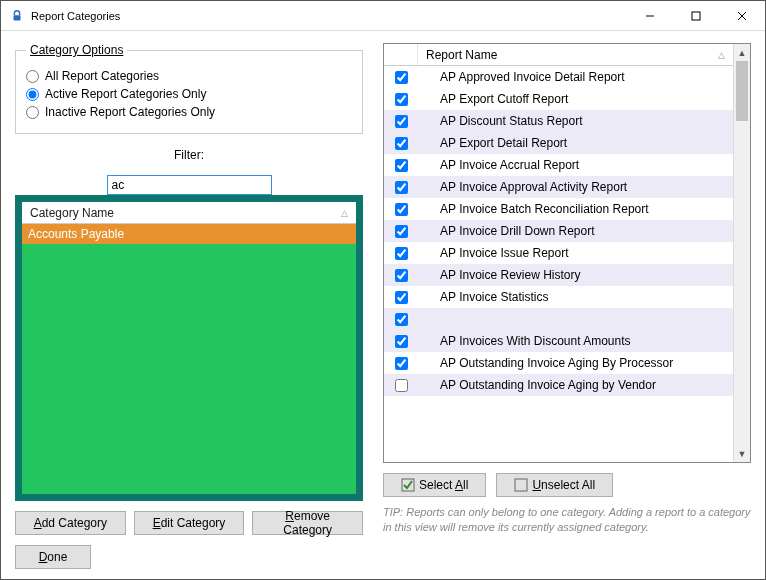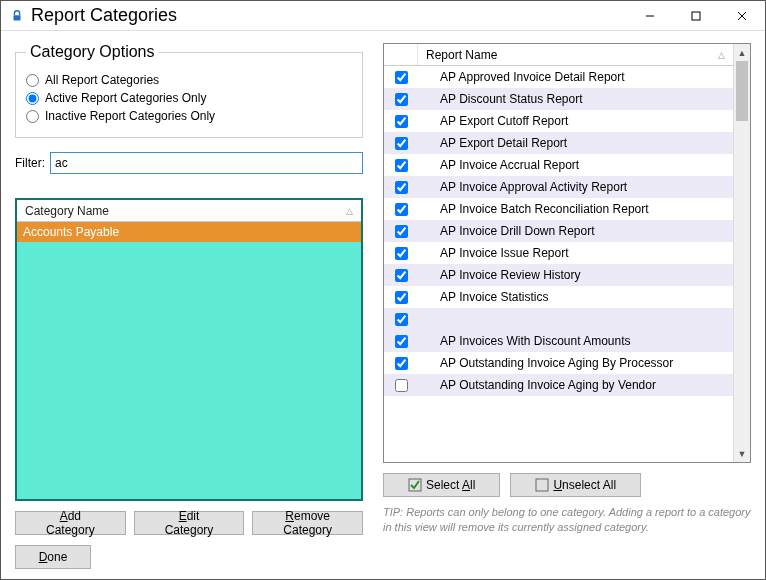--- a/index.html
+++ b/index.html
@@ -19,21 +19,21 @@
     display: flex;
     align-items: center;
     padding: 0 0 0 8px;
     border-bottom: 1px solid #ddd;
     background: #fff;
   }
   .titlebar .icon {
     width: 16px; height: 16px; margin-right: 6px;
     display: inline-flex; align-items: center; justify-content: center;
   }
-  .titlebar .title { flex: 1; font-size: 18px; }
+  .titlebar .title { flex: 1; font-size: 11px; }
   .winbtns { display: flex; height: 100%; }
   .winbtn {
     width: 46px; height: 100%;
     display: flex; align-items: center; justify-content: center;
     font-family: inherit;
   }
   .content {
     padding: 12px 14px 10px 14px;
     display: flex;
     flex-direction: column;
@@ -41,35 +41,35 @@
   }
   .top-area { display: flex; gap: 20px; flex: 1; min-height: 0; }
   .left-col { width: 348px; display: flex; flex-direction: column; }
   .right-col { flex: 1; display: flex; flex-direction: column; min-width: 0; }
 
   fieldset.options {
     border: 1px solid #ccc;
     margin: 0 0 14px 0;
     padding: 8px 10px 10px 10px;
   }
-  fieldset.options legend { padding: 0 4px; font-size: 16px; }
+  fieldset.options legend { padding: 0 4px; font-size: 12px; text-decoration: underline; }
   .radio-row { display: flex; align-items: center; margin: 4px 0; gap: 6px; }
   .radio-row input { margin: 0; }
 
-  .filter-row { display: flex; align-items: center; gap: 5px; margin-bottom: 24px; }
+  .filter-row { display: flex; align-items: center; gap: 13px; margin-bottom: 0; flex-direction: column; }
   .filter-row input[type=text] {
     flex: 1; height: 22px; padding: 2px 4px;
     border: 1px solid #3a8fd8; outline: none;
     font-family: inherit; font-size: 12px;
   }
 
   .listbox {
     flex: 1;
-    border: 2px solid #0f766e;
-    background: #5eead4;
+    border: 7px solid #0f766e;
+    background: #22c55e;
     display: flex; flex-direction: column;
     min-height: 0;
   }
   .list-header {
     height: 22px;
     background: #fff;
     border-bottom: 1px solid #ccc;
     display: flex; align-items: center;
     padding: 0 8px;
     position: relative;
@@ -86,21 +86,21 @@
     height: 20px; display: flex; align-items: center;
     padding: 0 6px; color: #fff; background: #e8912f;
     font-size: 12px;
   }
 
   .btn-row { display: flex; gap: 8px; margin-top: 10px; }
   .btn {
     background: #e1e1e1;
     border: 1px solid #adadad;
     height: 24px;
-    padding: 0 24px;
+    padding: 0 17px;
     font-family: inherit; font-size: 12px;
     display: inline-flex; align-items: center; justify-content: center;
     gap: 4px;
     cursor: default;
   }
   .btn-row .btn { flex: 1; }
   .btn .ul { text-decoration: underline; }
 
   .right-label { margin-bottom: 4px; }
   .reports-box {
@@ -249,31 +249,31 @@
               <span class="sort-ind" style="margin-left:auto">△</span>
             </div>
           </div>
           <div class="reports-rows" id="reports-body">
               <div class="report-row">
                 <div class="col-check">
                   <input type="checkbox" checked="" style="">
                 </div>
                 <div class="col-name">AP Approved Invoice Detail Report</div>
               </div>
+              <div class="report-row">
+                <div class="col-check">
+                  <input type="checkbox" checked="" style="">
+                </div>
+                <div class="col-name">AP Export Cutoff Report</div>
+              </div>
               <div class="report-row alt">
                 <div class="col-check">
                   <input type="checkbox" checked="" style="">
                 </div>
                 <div class="col-name">AP Discount Status Report</div>
-              </div>
-              <div class="report-row">
-                <div class="col-check">
-                  <input type="checkbox" checked="" style="">
-                </div>
-                <div class="col-name">AP Export Cutoff Report</div>
               </div>
               <div class="report-row alt">
                 <div class="col-check">
                   <input type="checkbox" checked="" style="">
                 </div>
                 <div class="col-name">AP Export Detail Report</div>
               </div>
               <div class="report-row">
                 <div class="col-check">
                   <input type="checkbox" checked="" style="">

